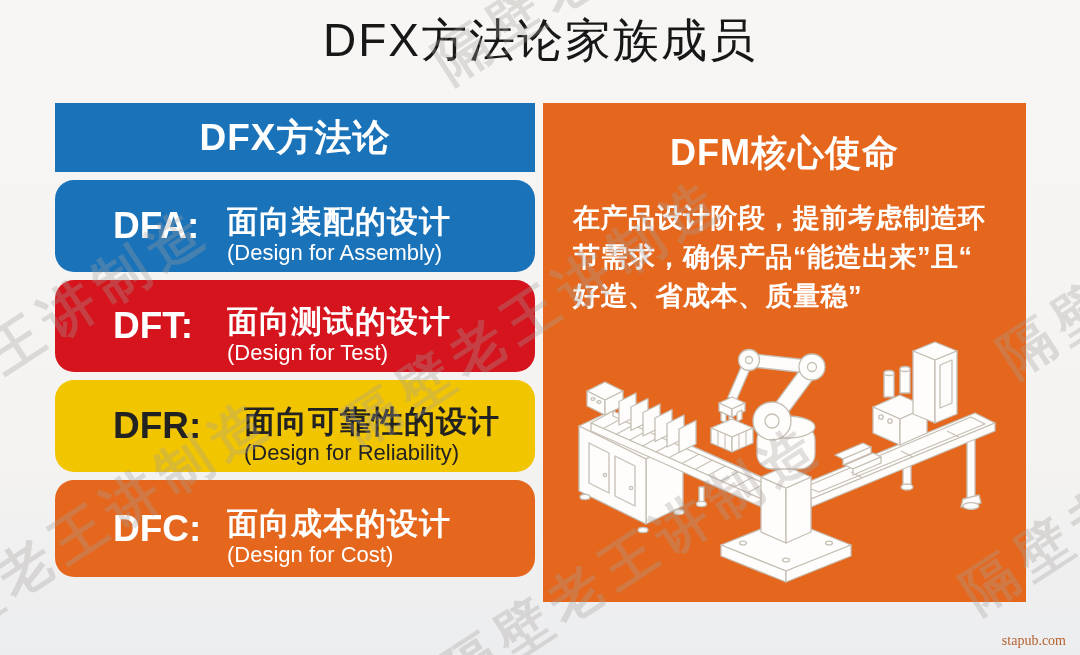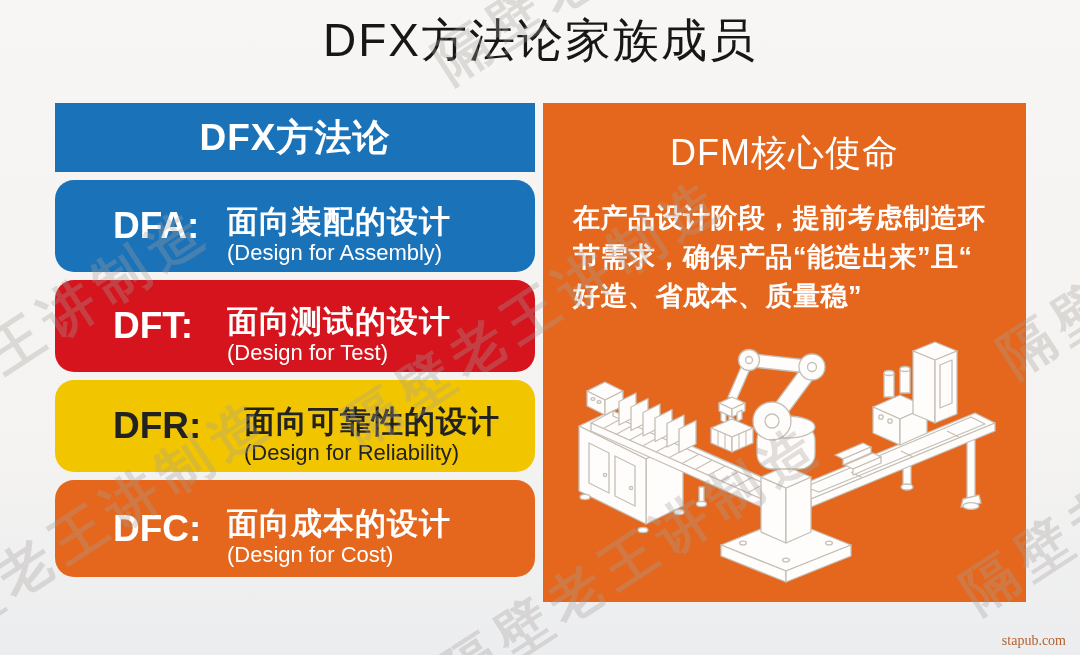--- a/index.html
+++ b/index.html
@@ -37,21 +37,21 @@
   .zh { font-size:31px; font-weight:bold; line-height:36px; letter-spacing:1px;margin-top:17px; }
   .en { font-size:22px; font-weight:normal; line-height:26px; }
 
   
   .panel-right {
     position:absolute; left:543px; top:103px; width:483px; height:499px;
     background:#e5671d;
   }
   .rp-header {
     padding-top:26px; text-align:center;
-    color:#ffffff; font-size:36px; font-weight:normal; letter-spacing:1px;
+    color:#ffffff; font-size:36px; font-weight:bold; letter-spacing:1px;
   }
   .rp-body {
     position:absolute; left:30px; top:96px; width:430px;
     color:#ffffff; font-size:27px; font-weight:bold;
     line-height:39px; letter-spacing:0.5px; white-space:nowrap;
   }
   .illus { position:absolute; left:8px; top:228px; width:463px; height:263px; }
 
   
   .wm {

